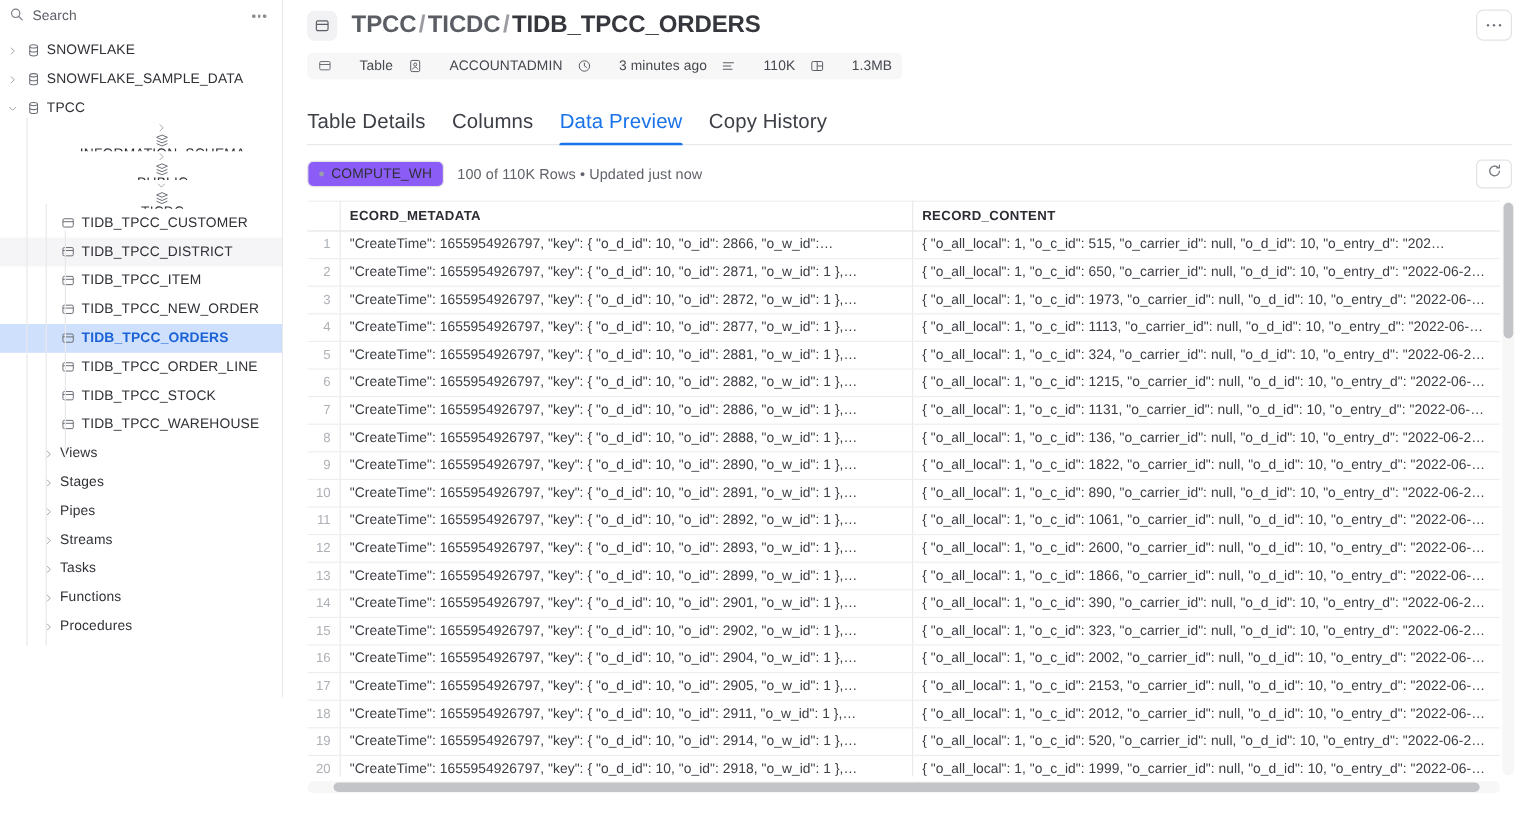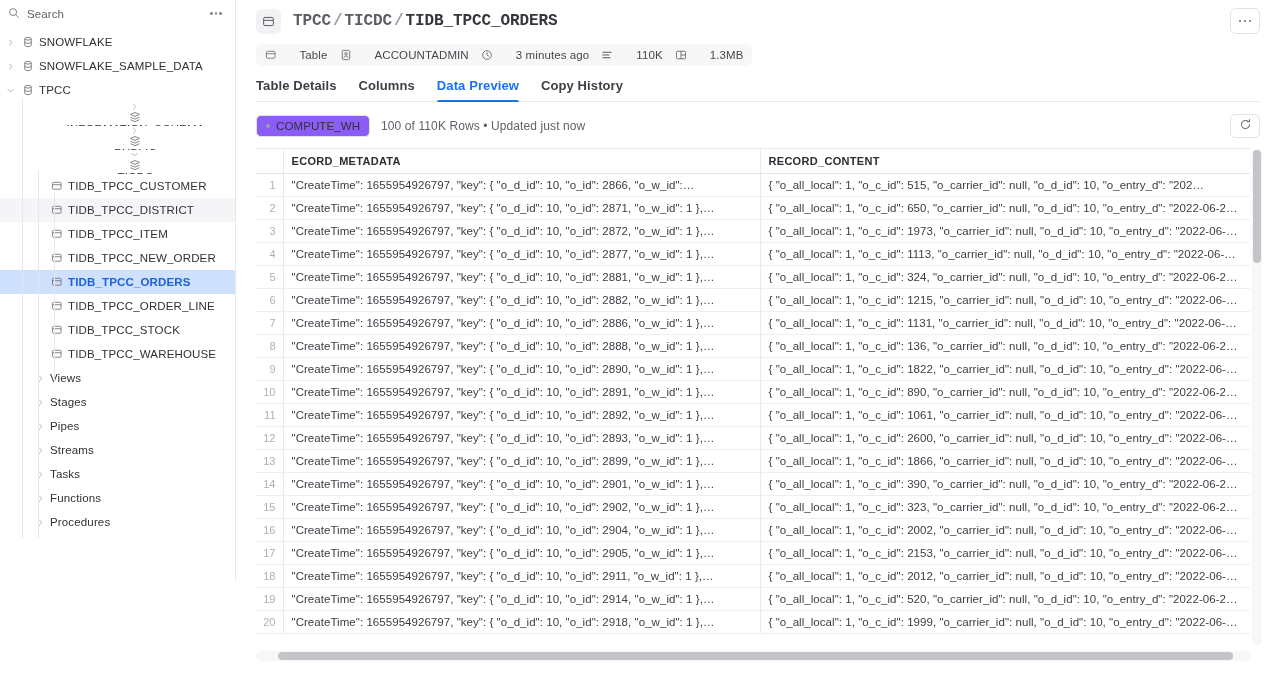--- a/index.html
+++ b/index.html
@@ -59,22 +59,22 @@
   
   .main { flex: 1; height: 681px; display: flex; flex-direction: column; background:#fff; position: relative; }
 
   .hdr { padding: 8px 20px 0 20px; }
   .title-row { display: flex; align-items: center; gap: 12px; }
   .tbl-badge {
     width: 25px; height: 25px; border-radius: 6px; background: #f2f2f4;
     display: flex; align-items: center; justify-content: center; flex-shrink: 0;
   }
   .page-title {
-    font-size: 16px; color: #35373d; letter-spacing: -.1px;
-    font-weight: bold; white-space: nowrap; font-family: Liberation Mono, monospace;
+    font-size: 20px; color: #35373d; letter-spacing: -.1px;
+    font-weight: bold; white-space: nowrap;
   }
   .page-title .dim { color: #5a5d63; font-weight: bold; }
   .page-title .sep { color: #9a9ca1; font-weight: bold; padding: 0 2px; }
   .ellipsis-btn {
     margin-left: auto; width: 30px; height: 26px; border: 1px solid #e3e3e6;
     border-radius: 6px; background: #fff; display: flex; align-items: center;
     justify-content: center; gap: 2.5px; cursor: pointer; flex-shrink: 0;
   }
   .ellipsis-btn i { width: 2.6px; height: 2.6px; border-radius: 50%; background: #6e7178; display: block; }
 
@@ -82,22 +82,22 @@
     margin-top: 10px; display: inline-flex; align-items: center;
     height: 22px; background: #f7f7f8; border-radius: 5px;
     padding: 0 9px; gap: 5px;
   }
   .meta-item { display: flex; align-items: center; gap: 23px; margin-right: 7px; }
   .meta-item:last-child { margin-right: 0; }
   .meta-item span { font-size: 11.5px; color: #45484e; letter-spacing: .1px; }
 
   .tabs { display: flex; gap: 22px; margin-top: 12px; border-bottom: 1px solid #e8e8ea; }
   .tab {
-    font-size: 13px; color: #3c3f45; padding-bottom: 8px;
-    cursor: pointer; position: relative; letter-spacing: .1px; font-weight: bold;
+    font-size: 17px; color: #3c3f45; padding-bottom: 8px;
+    cursor: pointer; position: relative; letter-spacing: .1px; font-weight: normal; margin-top: 14px;
   }
   .tab.active { color: #1a73e8; }
   .tab.active::after {
     content: ""; position: absolute; left: 0; right: 0; bottom: -1px;
     height: 2px; background: #1a73e8; border-radius: 2px 2px 0 0;
   }
 
   
   .toolbar { display: flex; align-items: center; padding: 12px 20px 10px 20px; }
   .wh-chip {

